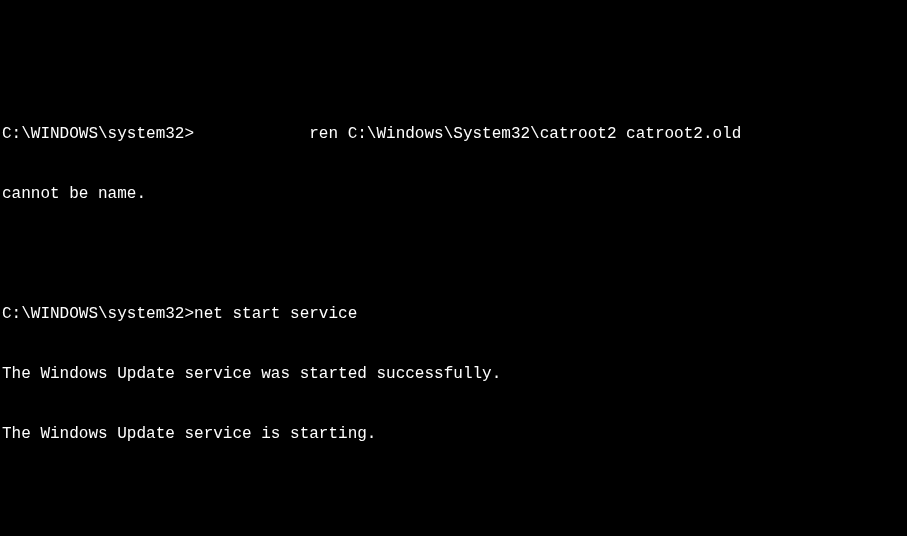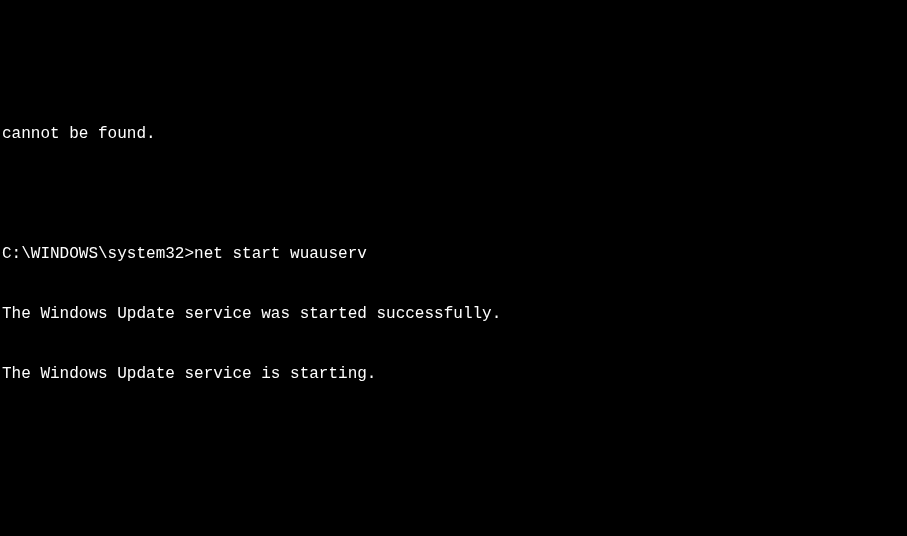--- a/index.html
+++ b/index.html
@@ -36,23 +36,24 @@
     .output {
       display: inline;
     }
   </style>
 </head>
 <body>
 
 
 
 <div class="terminal">
-  <div class="line"><span class="output">cannot be found.</span></div>
+  <div class="line"><span class="prompt">C:\WINDOWS\system32&gt;</span><span class="command">            </span><span class="command">ren C:\Windows\System32\catroot2 catroot2.old</span></div>
+  <div class="line"><span class="output">cannot be name.</span></div>
   <div class="line">&nbsp;</div>
-  <div class="line"><span class="prompt">C:\WINDOWS\system32&gt;</span><span class="command"></span><span class="command">net start wuauserv</span></div>
+  <div class="line"><span class="prompt">C:\WINDOWS\system32&gt;</span><span class="command"></span><span class="command">net start service</span></div>
   <div class="line"><span class="output">The Windows Update service was started successfully.</span></div>
   <div class="line"><span class="output">The Windows Update service is starting.</span></div>
   
   
   
   
   
   
   
   

